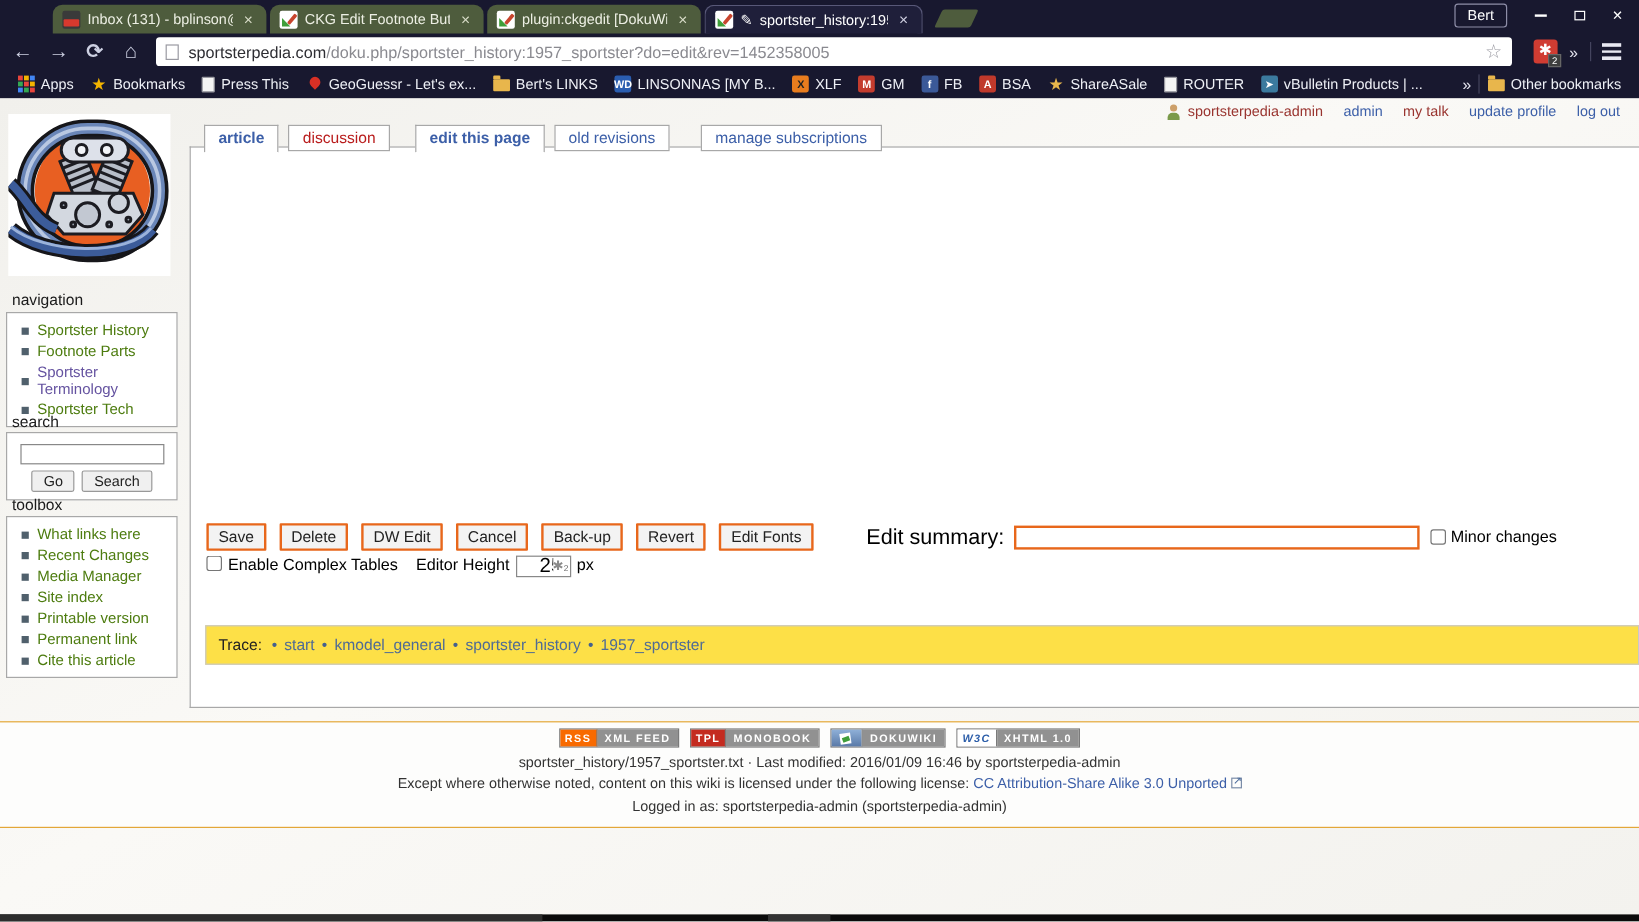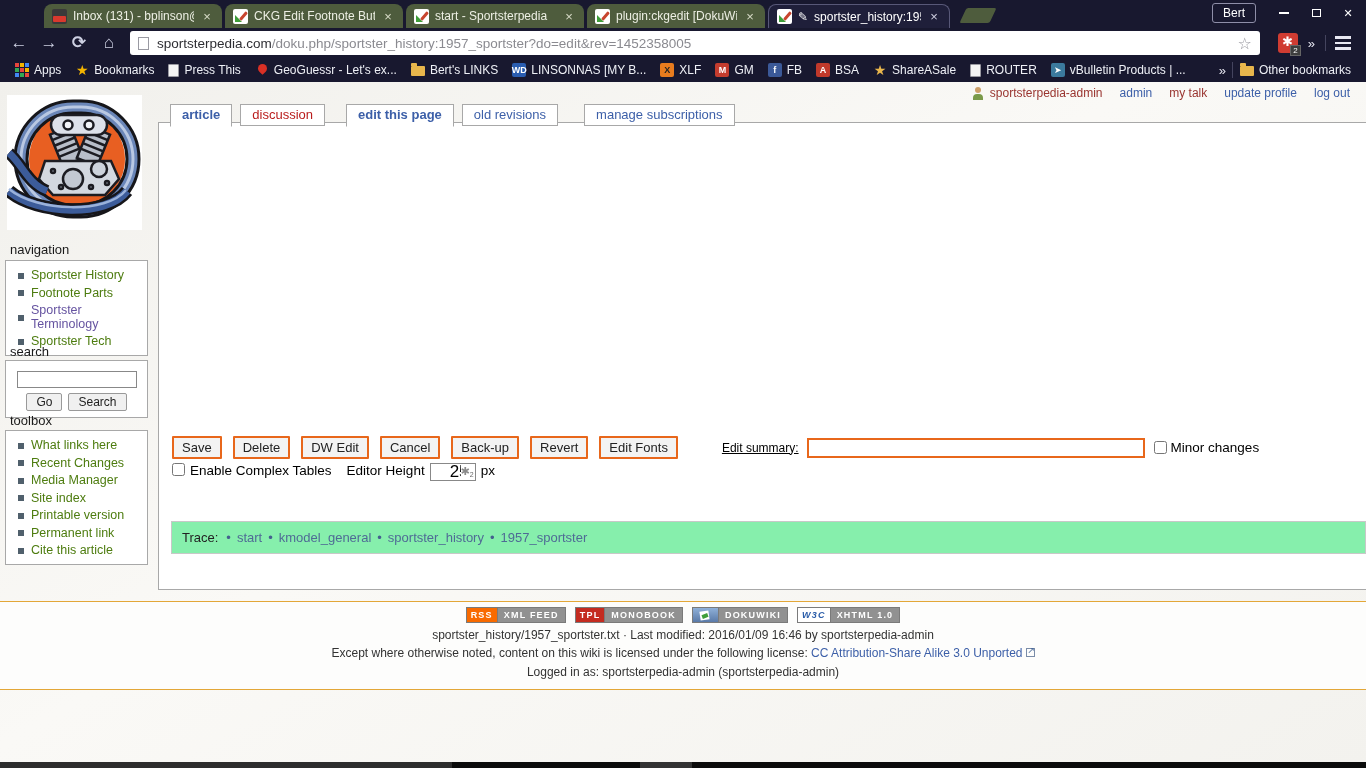--- a/index.html
+++ b/index.html
@@ -97,32 +97,32 @@
   .sb-list a { color:#4d7c0f; }
   .sb-list a.visited { color:#6553a0; }
   .search-box { padding:8px 0 6px; text-align:center; }
   .search-input { width:120px; height:17px; border:1px solid #888; font-size:12px; padding:0 3px; }
   .search-btns { margin-top:5px; display:flex; justify-content:center; gap:6px;align-items:center; }
   .fbtn { font-size:12px; background:#f0f0f0; border:1px solid #999; border-radius:2px; padding:1px 9px; color:#222; cursor:pointer; }
 
   
   .editrow { position:absolute; left:13px; top:313px; display:flex; align-items:center; }
   .obtn { border:2px solid #e8671b; background:#f3f3f3; font-size:13px; color:#222; padding:2px 8px; margin-right:11px; cursor:pointer; border-radius:1px; }
-  .es-label { margin-left:33px; font-size:12px; color:#000;text-decoration:underline; }
+  .es-label { margin-left:33px; font-size:18px; color:#000; }
   .es-input { width:338px; height:20px; border:2px solid #e8671b; margin-left:8px; font-size:13px; padding:0 4px; }
   .minor-wrap { display:flex; align-items:center; gap:4px; margin-left:9px; font-size:13.5px; }
   .row2 { position:absolute; left:13px; top:340px; display:flex; align-items:flex-start; font-size:13.5px; color:#000; gap:5px; }
   .eh-label { margin-left:10px; }
   .eh-wrap { position:relative; display:inline-block; }
   .eh-input { width:46px; height:18px; border:1px solid #888; font-size:17px; padding:0 14px 0 19px; }
   .lp-fill { position:absolute; right:2px; top:2px; color:#8a8a8a; font-size:11px; }
   .lp-fill::before { content:"✱"; }
   .lp-fill::after { content:"2"; font-size:7px; vertical-align:bottom; color:#666; }
 
-  .tracebox { position:absolute; left:12px; right:0; top:398px; height:33px; background:#86efac; border:1px solid #c8c8c8; display:flex; align-items:center; padding:0 10px; font-size:13px; color:#222; }
+  .tracebox { position:absolute; left:12px; right:0; top:398px; height:33px; background:#fde047; border:1px solid #c8c8c8; display:flex; align-items:center; padding:0 10px; font-size:13px; color:#222; }
   .tracebox .sep { color:#44618e; margin:0 6px; }
   .tracebox a { color:#4f6b95; }
   .trace-label { margin-right:2px; }
 
   
   .footer-white { position:absolute; top:519px; left:0; width:1366px; height:89px; background:#fdfdfc; border-top:1px solid #e3a738; border-bottom:1px solid #e3a738; }
   .badges { display:flex; justify-content:center; gap:9px; margin-top:5px; }
   .wbadge { display:inline-flex; height:16px; border:1px solid #7a7a7a; font-size:9px; font-weight:bold; letter-spacing:1.2px; align-items:stretch; cursor:pointer; }
   .segL { color:#fff; padding:2px 4px; border-right:1px solid #7a7a7a; display:flex; align-items:center; }
   .segR { background:#919191; color:#fff; padding:2px 6px; display:flex; align-items:center; }
@@ -147,25 +147,20 @@
 <div class="chrome">
   <div class="tabstrip">
     <div class="btab">
       <span class="fav fav-gm"></span>
       <span class="tlabel">Inbox (131) - bplinson@gr</span>
       <span class="tclose"></span>
     </div>
     <div class="btab">
       <span class="fav fav-dw"></span>
       <span class="tlabel">CKG Edit Footnote Button</span>
-      <span class="tclose"></span>
-    </div>
-    <div class="btab">
-      <span class="fav fav-dw"></span>
-      <span class="tlabel">start - Sportsterpedia</span>
       <span class="tclose"></span>
     </div>
     <div class="btab">
       <span class="fav fav-dw"></span>
       <span class="tlabel">plugin:ckgedit [DokuWiki]</span>
       <span class="tclose"></span>
     </div>
     <div class="btab active">
       <span class="fav fav-dw"></span>
       <span class="pencil-ic"></span>

